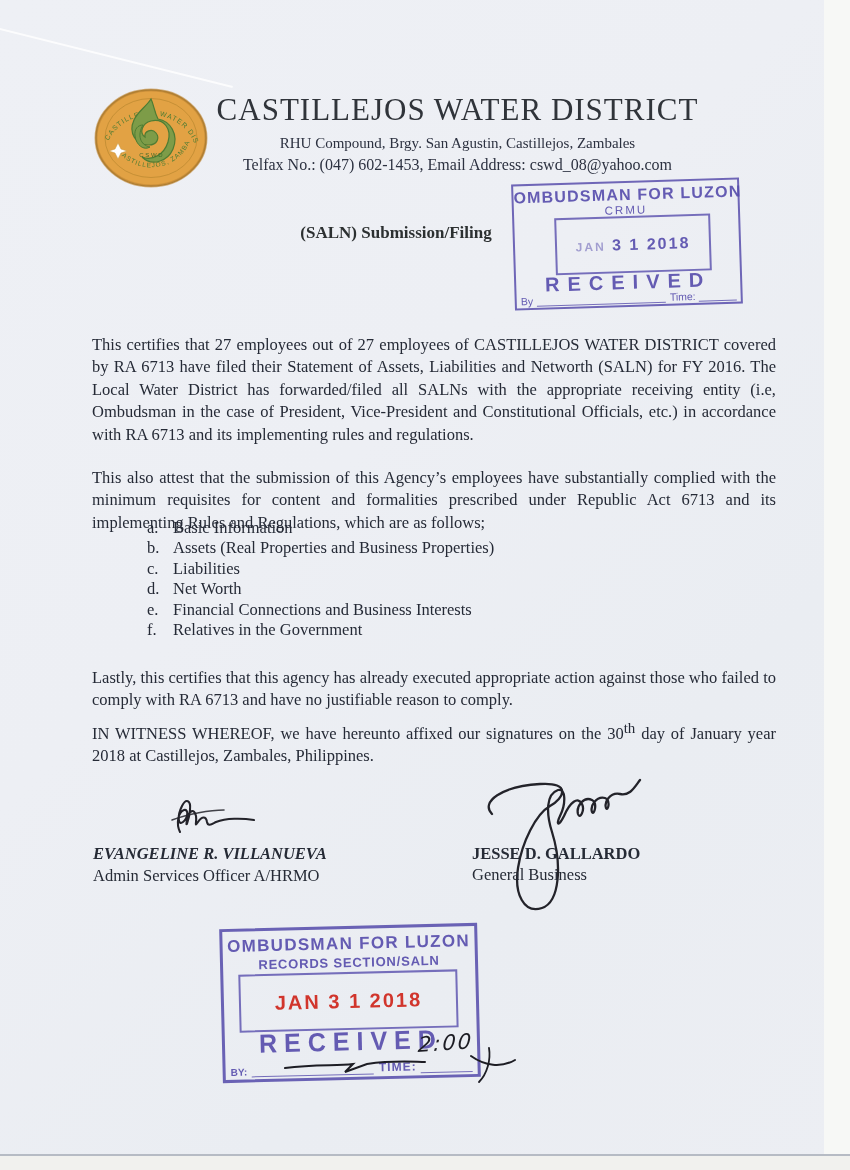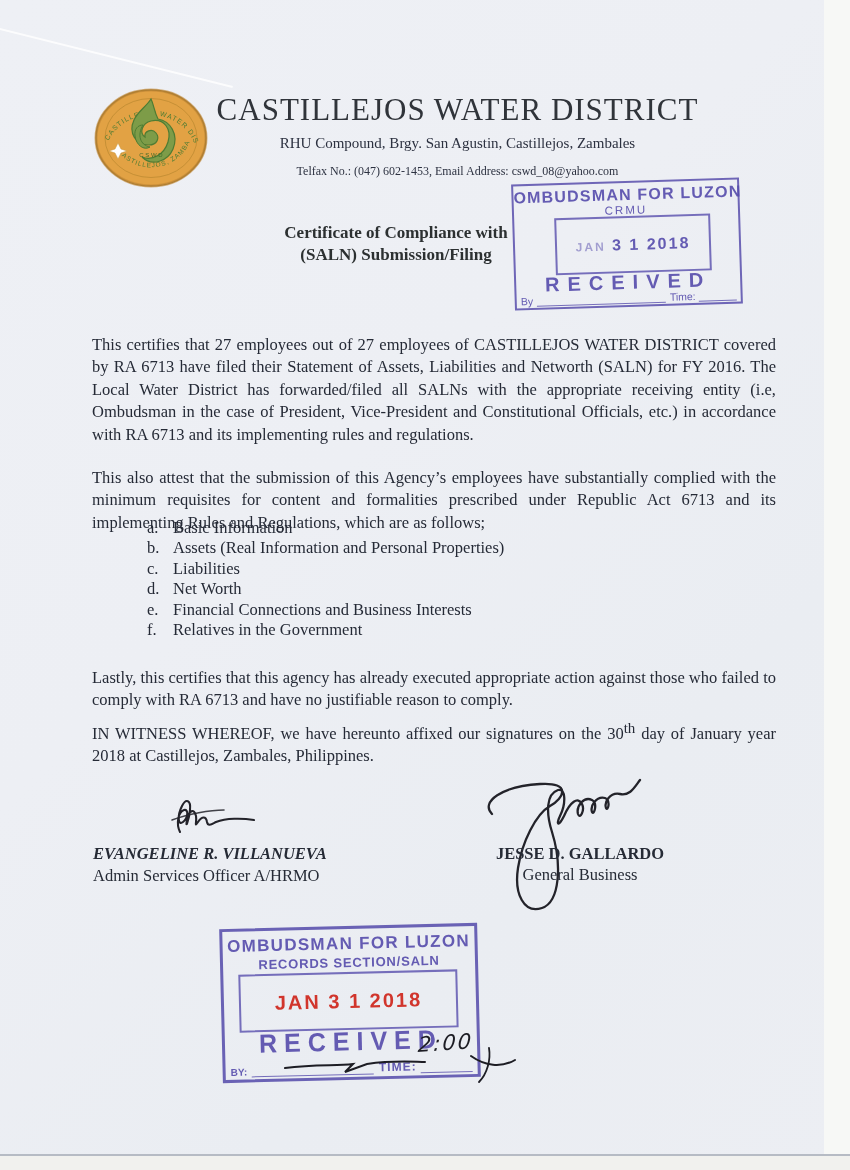--- a/index.html
+++ b/index.html
@@ -10,40 +10,40 @@
   }
   .edge-right{position:absolute;right:0;top:0;width:26px;height:1170px;background:#f7f8f6;}
   .edge-bottom{position:absolute;left:0;bottom:0;width:850px;height:14px;background:#f1f1ee;border-top:2px solid #b6bbc4;}
   .crease{position:absolute;left:0;top:28px;width:240px;height:2px;background:rgba(255,255,255,.8);transform:rotate(14deg);transform-origin:left top;}
 
   
   .logo{position:absolute;left:94px;top:87px;width:114px;height:102px;}
   .hdr{position:absolute;left:205px;top:92px;width:505px;text-align:center;}
   .hdr .org{font-size:31px;letter-spacing:1px;color:#30343a;white-space:nowrap;}
   .hdr .addr{font-size:15px;margin-top:7px;color:#2c3140;}
-  .hdr .tel{font-size:12px;margin-top:12px;color:#2c3140;}
+  .hdr .tel{font-size:16px;margin-top:4px;color:#2c3140;}
 
   
   .doc-title{position:absolute;left:178px;top:222px;width:436px;text-align:center;font-weight:bold;font-size:17px;line-height:22px;color:#2c3031;}
 
   
   .para{position:absolute;left:92px;width:684px;font-size:16.5px;line-height:22.5px;text-align:justify;color:#252a36;}
   #p1{top:317px;}
   #p2{top:450px;}
   #p3{top:650px;}
   #p4{top:706px;}
   sup{font-size:15px;line-height:0;}
   .listing{position:absolute;left:147px;top:518px;width:480px;font-size:16.5px;line-height:20.4px;color:#252a36;}
   .li-row{display:flex;}
   .li-letter{width:26px;flex:0 0 26px;}
 
   
   .sig-left-block{position:absolute;left:93px;top:843px;font-size:16.5px;line-height:22px;}
   .sig-left-block .nm{font-weight:bold;font-style:italic;}
-  .sig-right-block{position:absolute;left:472px;top:843px;width:216px;text-align:center;font-size:16.5px;line-height:21px;}
+  .sig-right-block{position:absolute;left:472px;top:843px;width:216px;font-size:16.5px;line-height:21px;}
   .sig-right-block .nm{font-weight:bold;}
   .sig-svg{position:absolute;}
   #sigL{left:158px;top:786px;}
   #sigR{left:462px;top:772px;}
 
   
   .stamp{position:absolute;font-family:"Liberation Sans", sans-serif;color:rgba(88,78,172,.92);}
   .stamp-top{left:513px;top:181px;width:224px;height:122px;border:2.5px solid rgba(88,78,172,.85);transform:rotate(-1.8deg);}
   .stamp-top .office{font-size:16px;font-weight:bold;letter-spacing:1.2px;text-align:center;margin-top:3px;white-space:nowrap;}
   .stamp-top .unit{font-size:11.5px;letter-spacing:2px;text-align:center;margin-top:0px;}
@@ -94,21 +94,20 @@
     <text x="57" y="70" text-anchor="middle" font-family="Liberation Sans, sans-serif" font-size="6" fill="#3f6b2a">C S W D</text>
   </svg>
 
   <div class="hdr">
     <div class="org">CASTILLEJOS WATER DISTRICT</div>
     <div class="addr">RHU Compound, Brgy. San Agustin, Castillejos, Zambales</div>
     <div class="tel">Telfax No.: (047) 602-1453, Email Address: cswd_08@yahoo.com</div>
   </div>
 
   <div class="doc-title">
-    <div>Certificate of Compliance with</div>
     <div>(SALN) Submission/Filing</div>
   </div>
 
   <div class="stamp stamp-top">
     <div class="office">OMBUDSMAN FOR LUZON</div>
     <div class="unit">CRMU</div>
     <div class="datebox">
       <span class="dateline"><span class="faint">JAN</span> <span>3 1  2018</span></span>
     </div>
     <div class="received">RECEIVED</div>
@@ -123,21 +122,21 @@
   <p class="para" id="p1">This certifies that 27 employees out of 27 employees of CASTILLEJOS WATER DISTRICT covered by RA 6713 have filed their Statement of Assets, Liabilities and Networth (SALN) for FY 2016.  The Local Water District has forwarded/filed all SALNs with the appropriate receiving entity (i.e, Ombudsman in the case of President, Vice-President and Constitutional Officials, etc.) in accordance with RA 6713 and its implementing rules and regulations.</p>
   <p class="para" id="p2">This also attest that the submission of this Agency’s employees have substantially complied with the minimum requisites for content and formalities prescribed under Republic Act 6713 and its implementing Rules and Regulations, which are as follows;</p>
 
   <div class="listing">
     <div class="li-row">
         <span class="li-letter">a.</span>
         <span>Basic Information</span>
       </div>
     <div class="li-row">
         <span class="li-letter">b.</span>
-        <span>Assets (Real Information and Personal Properties)</span>
+        <span>Assets (Real Properties and Business Properties)</span>
       </div>
     <div class="li-row">
         <span class="li-letter">c.</span>
         <span>Liabilities</span>
       </div>
     <div class="li-row">
         <span class="li-letter">d.</span>
         <span>Net Worth</span>
       </div>
     <div class="li-row">

